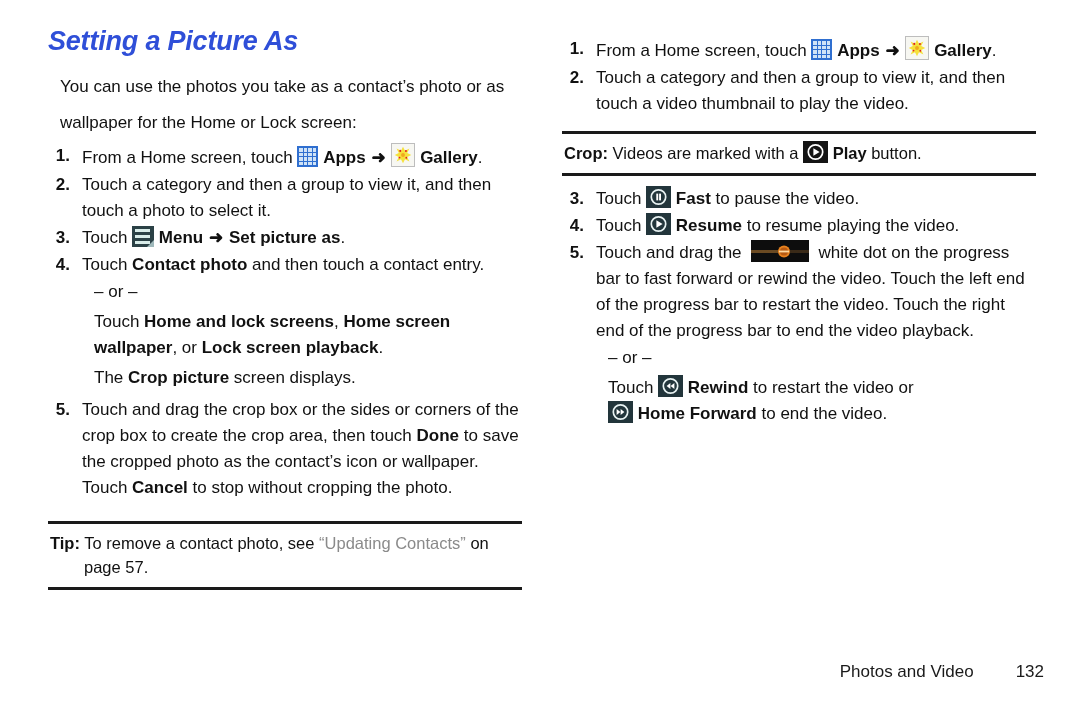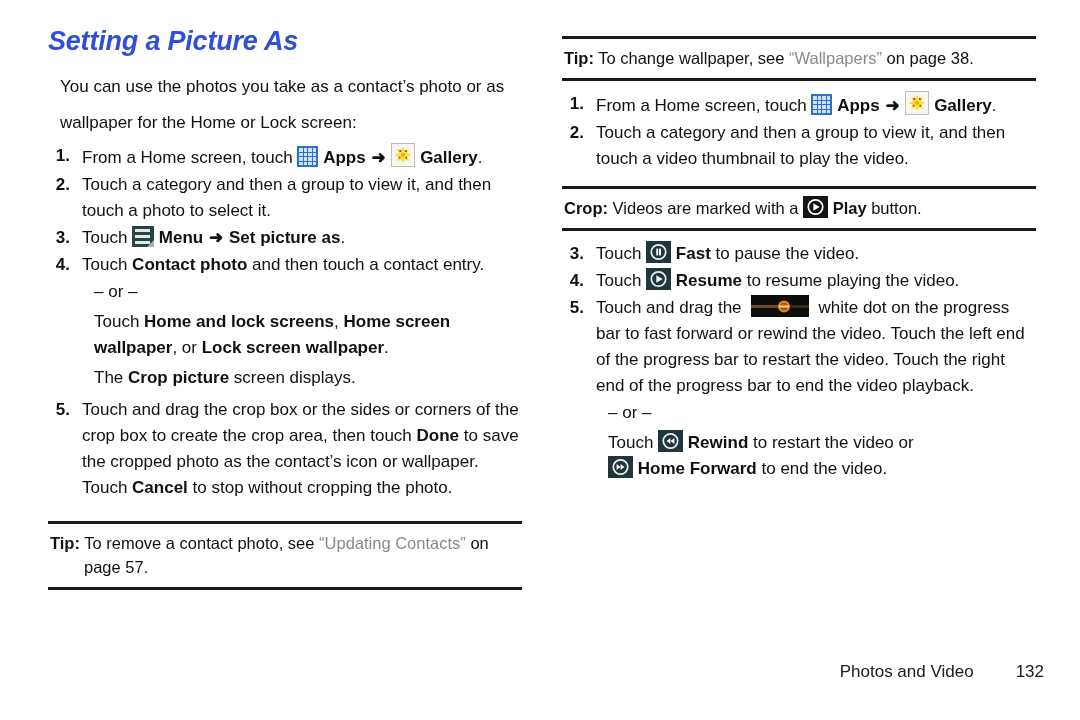--- a/index.html
+++ b/index.html
@@ -230,42 +230,39 @@
       </li>
 
       <li>
         <span class="num">4.</span>
         <span class="txt"><span>Touch</span> <b>Contact photo</b><span> and then touch a contact entry.</span></span>
       </li>
     </ol>
 
     <div class="sub">– or –</div>
 
-    <div class="sub gap"><span>Touch </span><b>Home and lock screens</b><span>, </span><b>Home screen wallpaper</b><span>, or </span><b>Lock screen wallpaper</b><span>.</span></div>
+    <div class="sub gap"><span>Touch </span><b>Home and lock screens</b><span>, </span><b>Home screen wallpaper</b><span>, or </span><b>Lock screen playback</b><span>.</span></div>
 
     <div class="sub gap"><span>The </span><b>Crop picture</b><span> screen displays.</span></div>
 
     <ol class="steps" style="margin-top:6px">
       <li>
         <span class="num">5.</span>
         <span class="txt"><span>Touch and drag the crop box or the sides or corners of the crop box to create the crop area, then touch </span><b>Done</b><span> to save the cropped photo as the contact’s icon or wallpaper. Touch </span><b>Cancel</b><span> to stop without cropping the photo.</span></span>
       </li>
     </ol>
 
     <div class="callout" style="margin-top:20px">
       <span class="hang"><span class="lbl">Tip:</span><span> To remove a contact photo, see </span><span class="xref">“Updating Contacts”</span><span>  on page 57.</span></span>
     </div>
 
   </div>
 
   <div class="col col-right">
 
-    <div class="callout" style="margin-top:0">
-      <span class="hang"><span class="lbl">Tip:</span><span> To change wallpaper, see </span><span class="xref">“Wallpapers”</span><span>  on page 38.</span></span>
-    </div>
 
 
     <ol class="steps">
       <li>
         <span class="num">1.</span>
         <span class="txt"><span>From a Home screen, touch</span>&nbsp;<span class="ico ico-apps"><span class="g">
                 <i></i>
                 <i></i>
                 <i></i>
                 <i></i>

